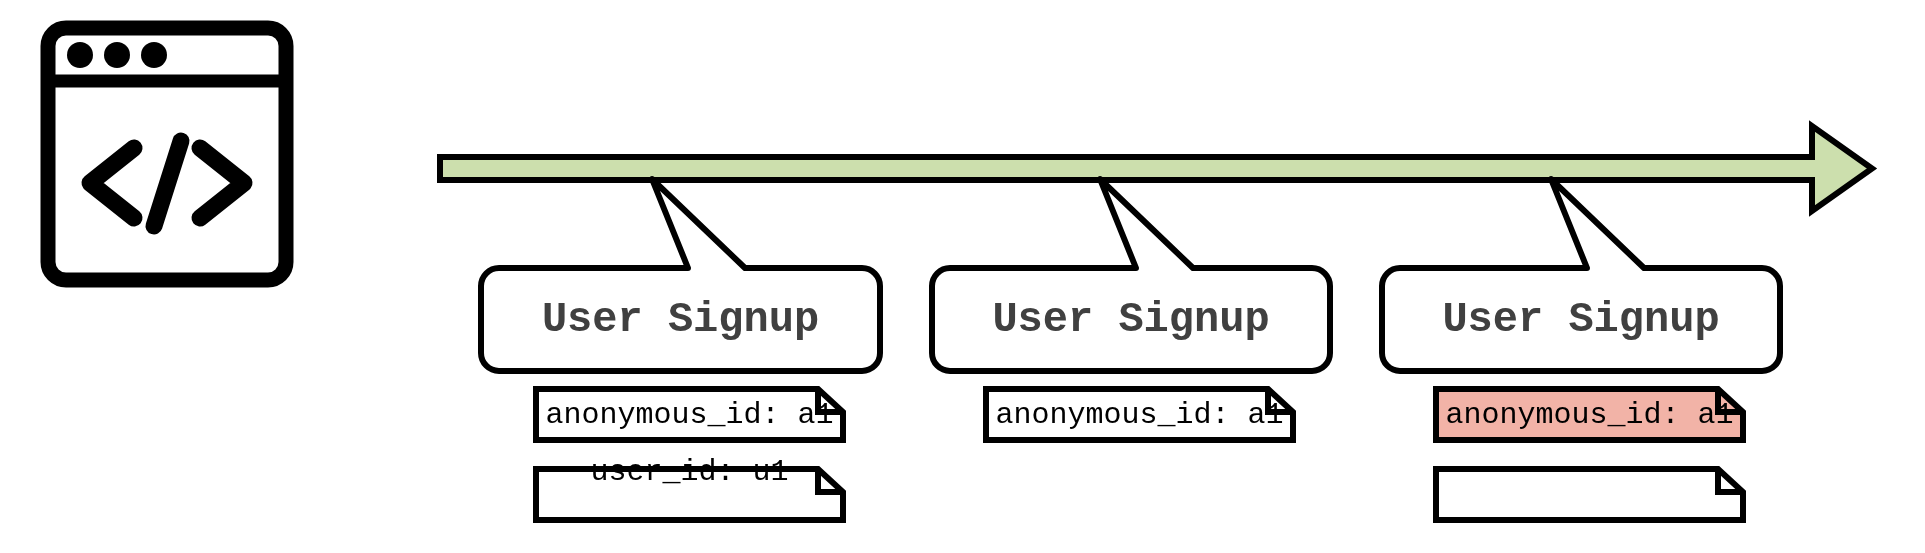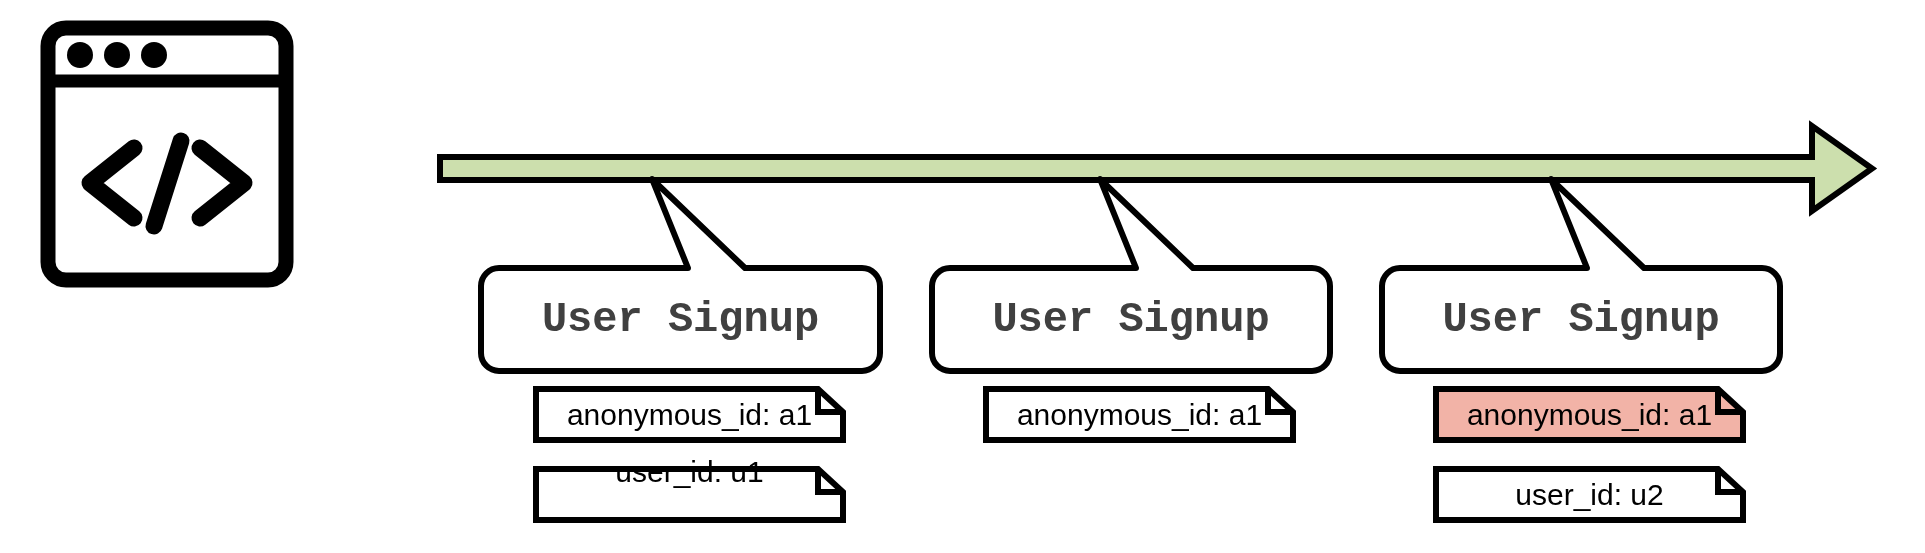--- a/index.html
+++ b/index.html
@@ -39,21 +39,21 @@
     color: #404040;
     letter-spacing: 0px;
     white-space: nowrap;
     user-select: none;
   }
   .note-label {
     position: absolute;
     display: flex;
     align-items: center;
     justify-content: center;
-    font-family: Liberation Sans, sans-serif;
+    font-family: Liberation Mono, monospace;
     font-weight: normal;
     font-size: 30px;
     color: #000000;
     white-space: nowrap;
     user-select: none;
   }
 </style>
 </head>
 <body>
 
@@ -147,16 +147,15 @@
 
     <div class="event-label" style="left:481px; top:268px; width:399px; height:103px;">User Signup</div>
     <div class="note-label" style="left:536px; top:389px; width:307px; height:51px;">anonymous_id: a1</div>
     <div class="note-label" style="left:536px; top:446px; width:307px; height:51px;">user_id: u1</div>
 
     <div class="event-label" style="left:932px; top:268px; width:398px; height:103px;">User Signup</div>
     <div class="note-label" style="left:986px; top:389px; width:307px; height:51px;">anonymous_id: a1</div>
 
     <div class="event-label" style="left:1382px; top:268px; width:398px; height:103px;">User Signup</div>
     <div class="note-label" style="left:1436px; top:389px; width:307px; height:51px;">anonymous_id: a1</div>
-    <div class="note-label" style="left:1436px; top:469px; width:307px; height:51px;">user_id: u2</div>
   </div>
 
 </div>
 
 </body></html>

